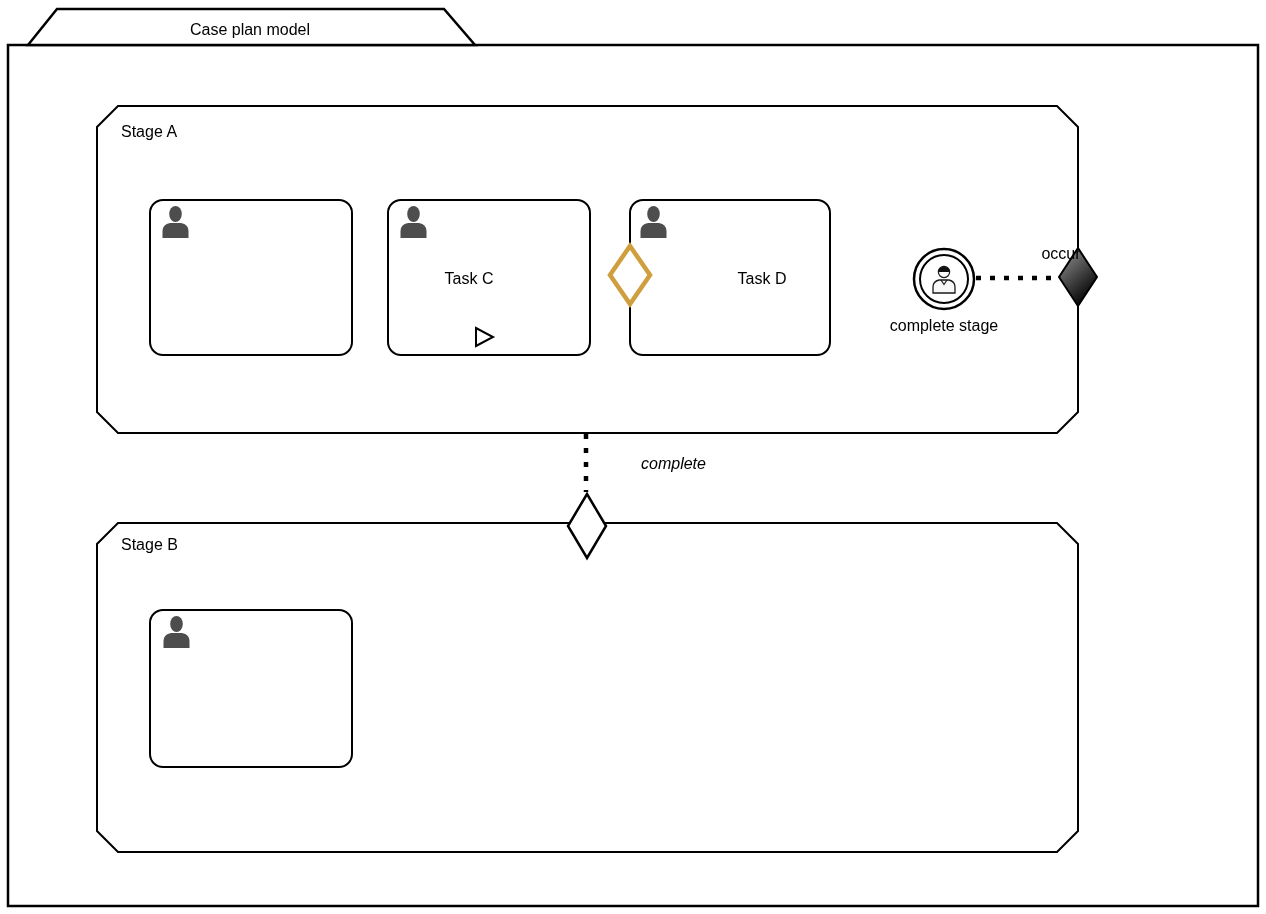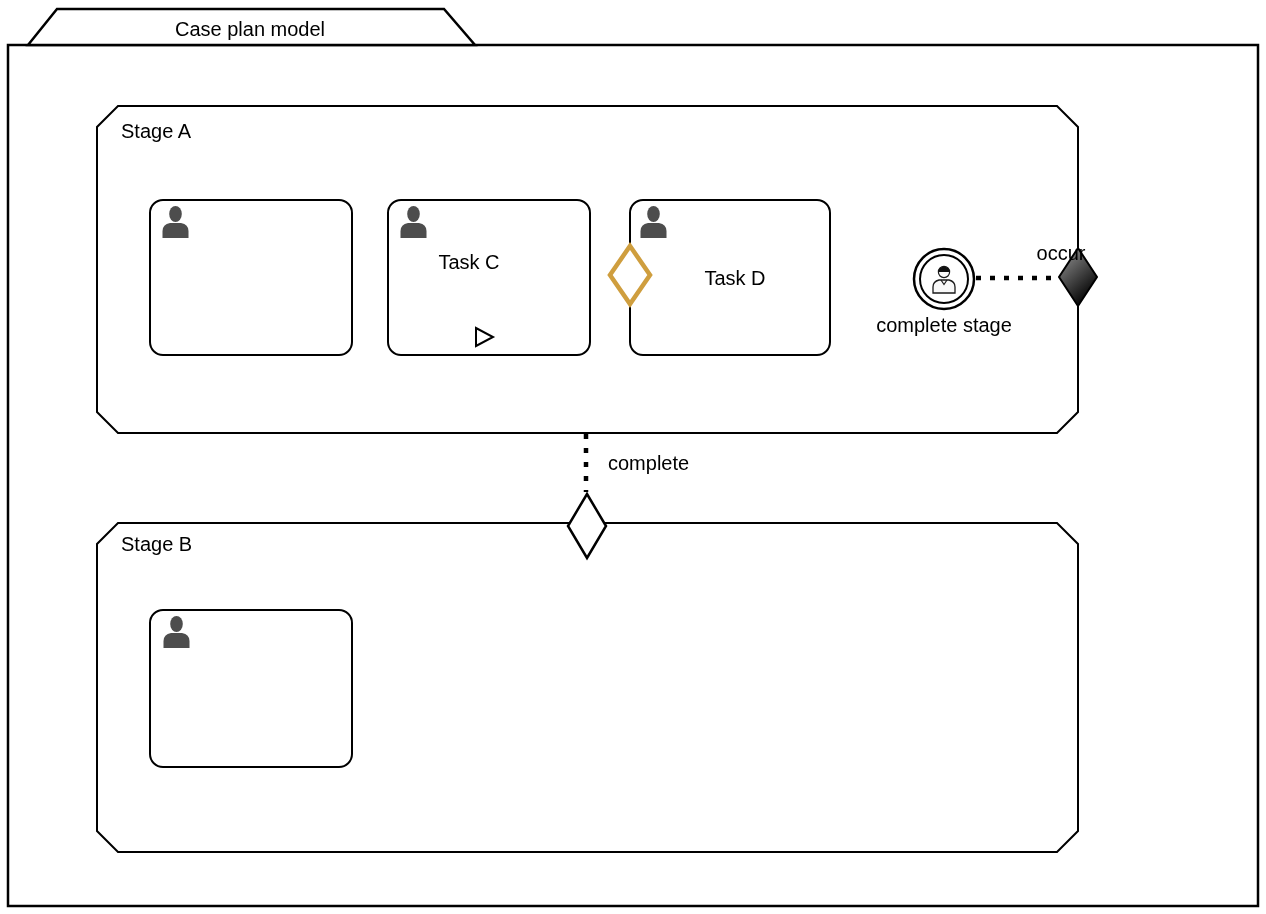--- a/index.html
+++ b/index.html
@@ -16,21 +16,21 @@
     overflow: hidden;
   }
   #canvas svg {
     position: absolute;
     left: 0;
     top: 0;
   }
   .lbl {
     position: absolute;
     color: #000;
-    font-size: 20px;
+    font-size: 16px;
     line-height: 23px;
     white-space: nowrap;
     user-select: none;
   }
   .lbl.centered { text-align: center; }
 </style>
 </head>
 <body>
 
 <div id="canvas">
@@ -93,26 +93,26 @@
       <ellipse cx="13.5" cy="8" rx="6.3" ry="8"></ellipse>
       <path d="M0.5,32 L0.5,25 Q0.5,18.5 8,17 L19,17 Q26.5,18.5 26.5,25 L26.5,32 Z"></path>
     </g>
   </svg>
 
   <div class="lbl centered" style="left:55px; top:18px; width:390px;">Case plan model</div>
 
   <div class="lbl" style="left:121px; top:120px;text-align:center;">Stage A</div>
 
 
-  <div class="lbl centered" style="left:388px; top:251px; width:162px;">Task C</div>
+  <div class="lbl centered" style="left:388px; top:267px; width:162px;">Task C</div>
 
-  <div class="lbl centered" style="left:640px; top:267px; width:190px;">Task D</div>
+  <div class="lbl centered" style="left:667px; top:267px; width:190px;">Task D</div>
 
   <div class="lbl centered" style="left:844px; top:314px; width:200px;">complete stage</div>
 
   <div class="lbl centered" style="left:1011px; top:242px; width:100px;">occur</div>
 
-  <div class="lbl" style="left:608px; top:452px;">complete</div>
+  <div class="lbl" style="left:641px; top:452px;font-style:italic;">complete</div>
 
   <div class="lbl" style="left:121px; top:533px;text-align:center;">Stage B</div>
 
 
 </div>
 
 </body></html>

